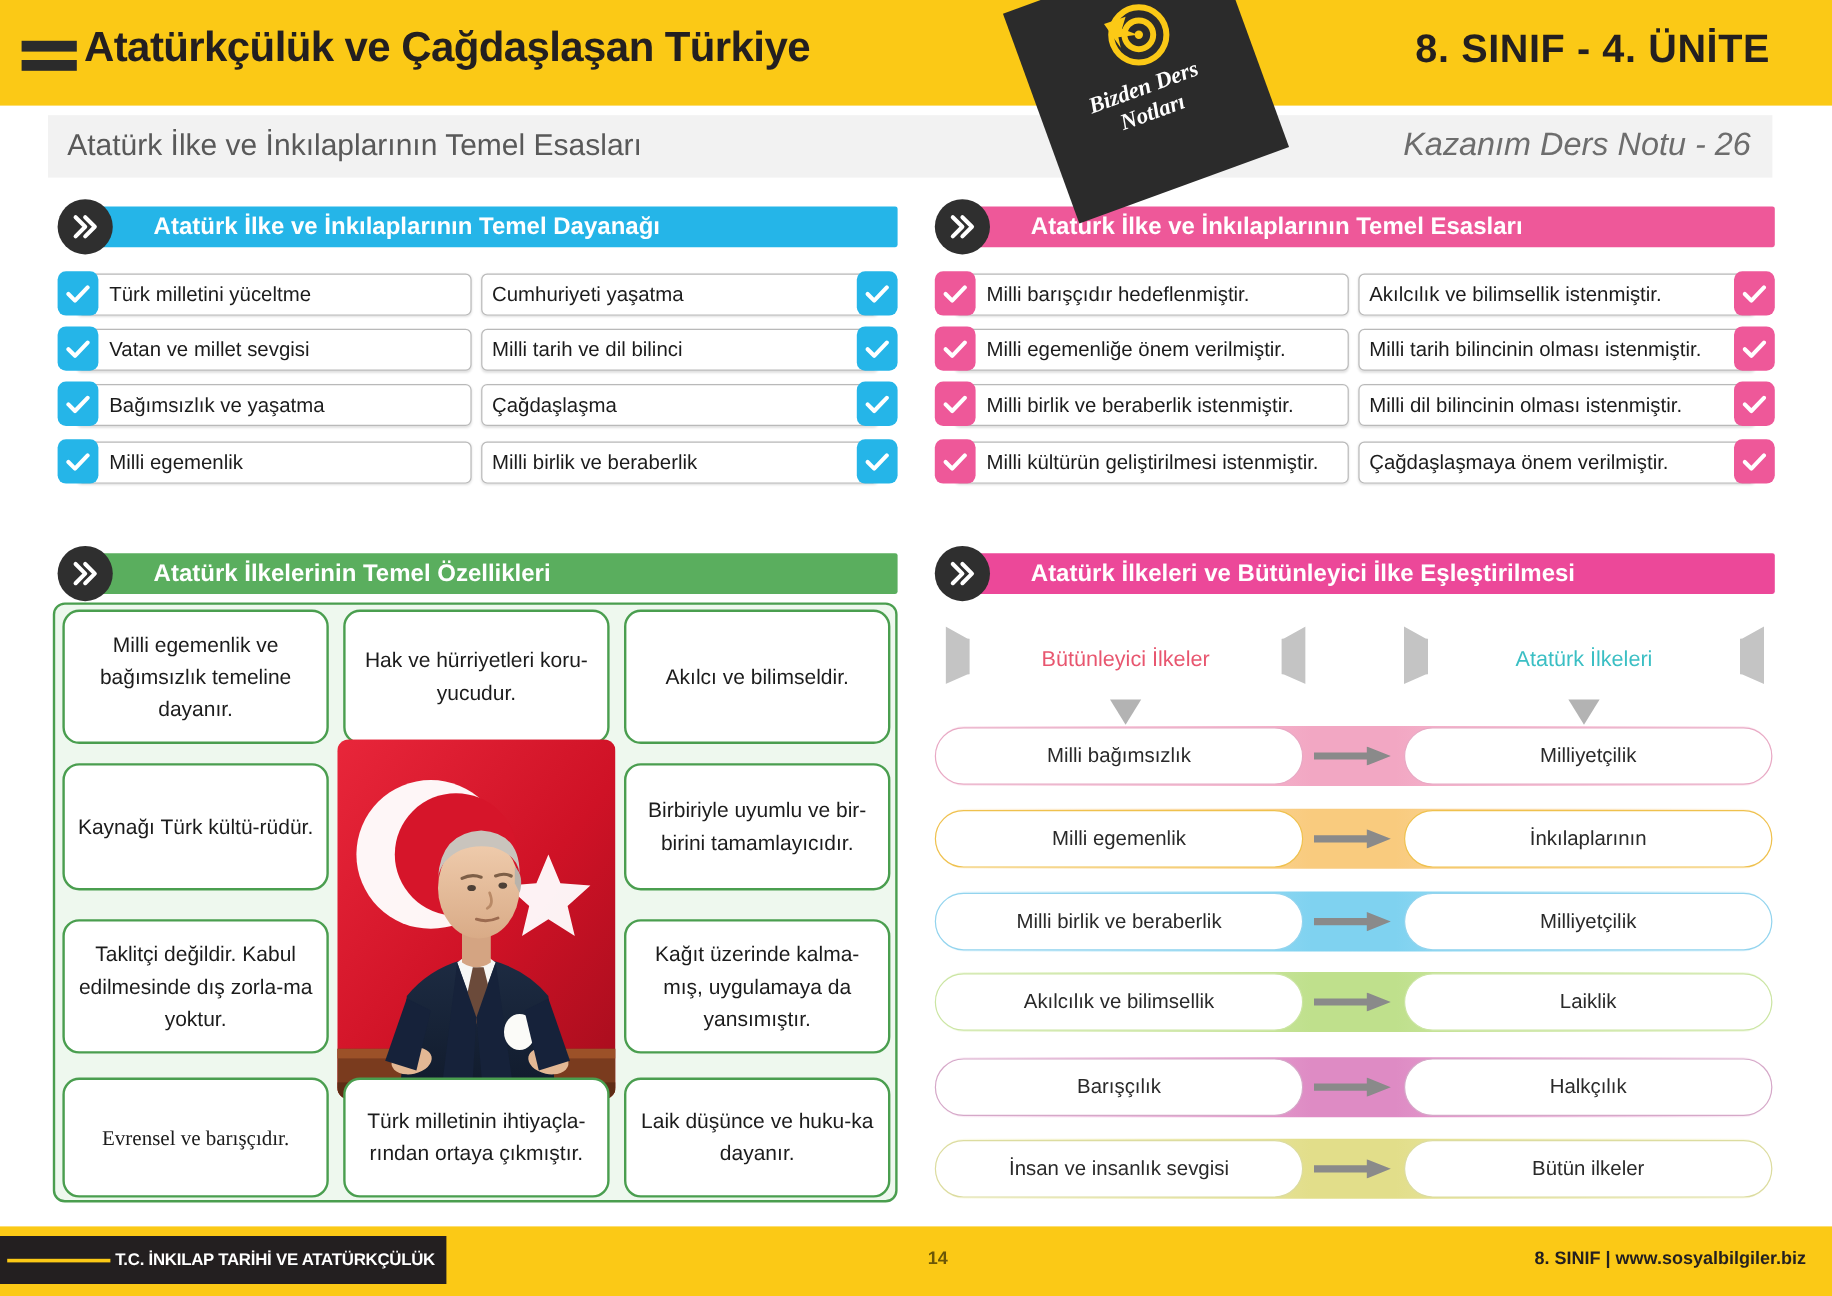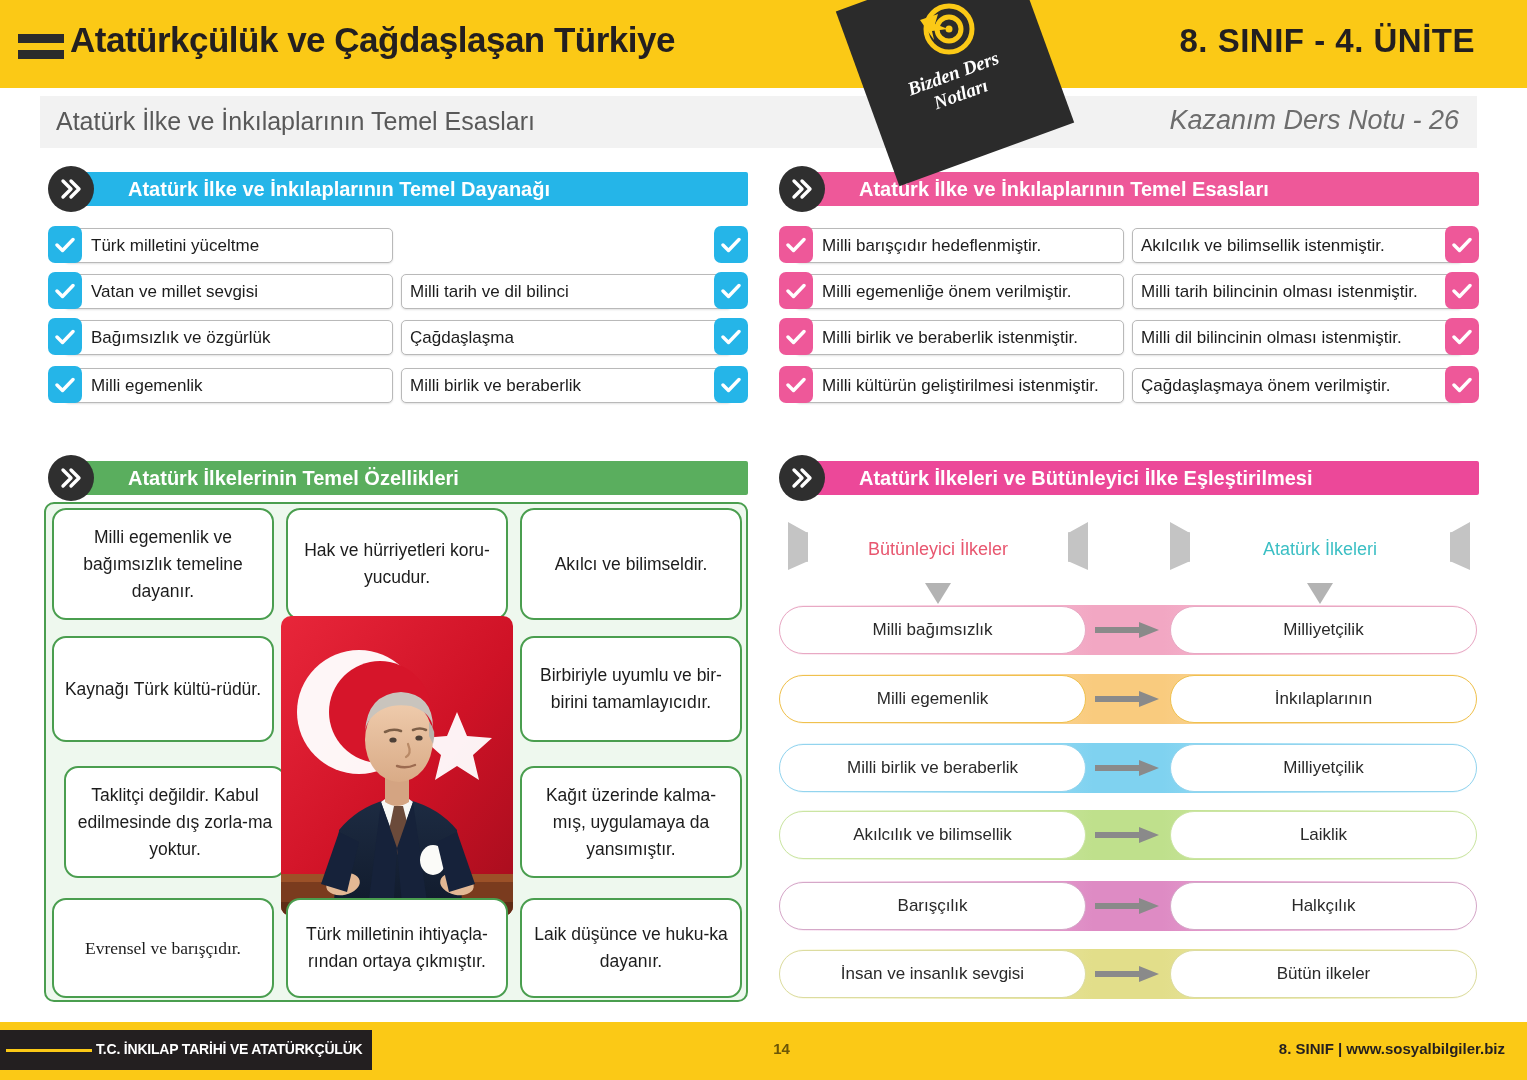--- a/index.html
+++ b/index.html
@@ -248,40 +248,43 @@
         <span>Vatan ve millet sevgisi</span>
       </div>
     <div class="chk" style="left:0; background:#25B5E8;">
       <svg width="20" height="16" viewBox="0 0 20 16">
           <path d="M2 8 L7.5 13.5 L18 2.5" fill="none" stroke="#fff" stroke-width="3.4" stroke-linecap="round" stroke-linejoin="round"></path>
         </svg>
     </div>
   </div>
   <div class="checkrow" style="left:48px; top:318px; width:345px;">
     <div class="pill lft" style="left:16px; width:329px;">
-        <span>Bağımsızlık ve özgürlük</span>
+        <span>Bağımsızlık ve yaşatma</span>
       </div>
     <div class="chk" style="left:0; background:#25B5E8;">
       <svg width="20" height="16" viewBox="0 0 20 16">
           <path d="M2 8 L7.5 13.5 L18 2.5" fill="none" stroke="#fff" stroke-width="3.4" stroke-linecap="round" stroke-linejoin="round"></path>
         </svg>
     </div>
   </div>
   <div class="checkrow" style="left:48px; top:366px; width:345px;">
     <div class="pill lft" style="left:16px; width:329px;">
         <span>Milli egemenlik</span>
       </div>
     <div class="chk" style="left:0; background:#25B5E8;">
       <svg width="20" height="16" viewBox="0 0 20 16">
           <path d="M2 8 L7.5 13.5 L18 2.5" fill="none" stroke="#fff" stroke-width="3.4" stroke-linecap="round" stroke-linejoin="round"></path>
         </svg>
     </div>
   </div>
 
   <div class="checkrow" style="left:401px; top:226px; width:347px;">
+    <div class="pill rgt" style="left:0; width:331px;">
+        <span>Cumhuriyeti yaşatma</span>
+      </div>
     <div class="chk" style="right:0; background:#25B5E8;">
       <svg width="20" height="16" viewBox="0 0 20 16">
           <path d="M2 8 L7.5 13.5 L18 2.5" fill="none" stroke="#fff" stroke-width="3.4" stroke-linecap="round" stroke-linejoin="round"></path>
         </svg>
     </div>
   </div>
   <div class="checkrow" style="left:401px; top:272px; width:347px;">
     <div class="pill rgt" style="left:0; width:331px;">
         <span>Milli tarih ve dil bilinci</span>
       </div>
@@ -430,21 +433,21 @@
       <span>Akılcı ve bilimseldir.</span>
     </div>
 
   <div class="gcard" style="left:52px;  top:636px; width:222px; height:106px;">
       <span>Kaynağı Türk kültü-rüdür.</span>
     </div>
   <div class="gcard" style="left:520px; top:636px; width:222px; height:106px;">
       <span>Birbiriyle uyumlu ve bir-birini tamamlayıcıdır.</span>
     </div>
 
-  <div class="gcard" style="left:52px;  top:766px; width:222px; height:112px;margin-left:12px;">
+  <div class="gcard" style="left:52px;  top:766px; width:222px; height:112px;">
       <span>Taklitçi değildir. Kabul edilmesinde dış zorla-ma yoktur.</span>
     </div>
   <div class="gcard" style="left:520px; top:766px; width:222px; height:112px;">
       <span>Kağıt üzerinde kalma-mış, uygulamaya da yansımıştır.</span>
     </div>
 
   <div class="gcard" style="left:52px;  top:898px; width:222px; height:100px;font-family:Liberation Serif, serif;">
       <span>Evrensel ve barışçıdır.</span>
     </div>
   <div class="gcard" style="left:286px; top:898px; width:222px; height:100px; z-index:6;">

